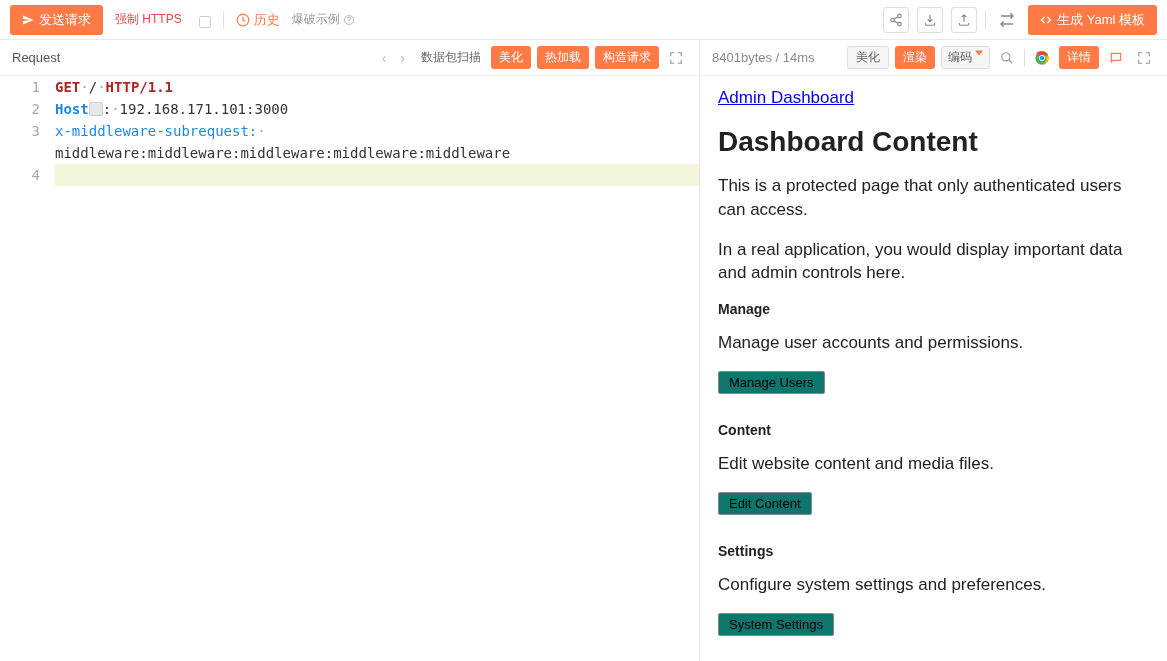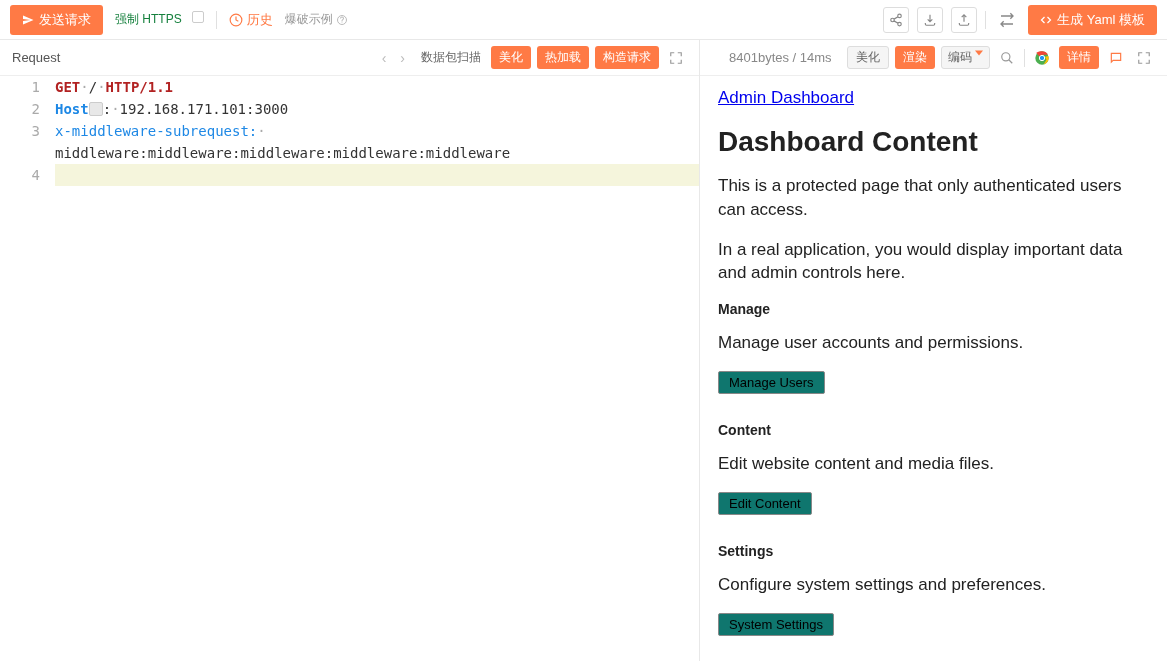--- a/index.html
+++ b/index.html
@@ -1,21 +1,21 @@
 <!DOCTYPE html>
 <html><head>
 <meta charset="utf-8">
 <style>
   * { box-sizing: border-box; margin: 0; padding: 0; }
   body { font-family: -apple-system, "Segoe UI", "Microsoft YaHei", Arial, sans-serif; font-size: 13px; color: #333; background: #fff; width: 1167px; height: 661px; overflow: hidden; }
   
   .top-toolbar { display: flex; align-items: center; height: 40px; padding: 0 10px; border-bottom: 1px solid #e8e8e8; gap: 10px; }
   .btn-orange { background: #ff7a45; color: #fff; border: none; border-radius: 3px; padding: 6px 12px; font-size: 13px; display: inline-flex; align-items: center; gap: 5px; cursor: pointer; }
   .top-left { display: flex; align-items: center; gap: 12px; }
-  .https-toggle { display: flex; align-items: flex-start; gap: 10px; color: #15803d; font-size: 12px; }
+  .https-toggle { display: flex; align-items: flex-end; gap: 17px; color: #ef4444; font-size: 12px; }
   .toggle-box { width: 12px; height: 12px; border: 1px solid #ccc; border-radius: 2px; }
   .divider-v { width: 1px; height: 18px; background: #e0e0e0; }
   .history-link { display: inline-flex; align-items: center; gap: 4px; color: #ff7a45; font-size: 13px; cursor: pointer; }
   .gray-link { display: inline-flex; align-items: center; gap: 3px; color: #999; font-size: 12px; cursor: pointer; }
   .top-right { margin-left: auto; display: flex; align-items: center; gap: 8px; }
   .icon-btn { width: 26px; height: 26px; border: 1px solid #ddd; border-radius: 3px; display: inline-flex; align-items: center; justify-content: center; cursor: pointer; color: #888; background: #fff; }
   .icon-btn.noborder { border: none; }
   
   .main-split { display: flex; height: 621px; }
   .left-pane { width: 700px; border-right: 1px solid #e8e8e8; display: flex; flex-direction: column; }
@@ -153,21 +153,21 @@
       </div>
       <div class="code-line highlight">
         <div class="gutter">4</div>
         <div class="code-content"></div>
       </div>
     </div>
   </div>
 
   <div class="right-pane">
     <div class="pane-header">
-      <span class="pane-title" style="color:#888;margin-left:17px;">8401bytes / 14ms</span>
+      <span class="pane-title" style="color:#888;">8401bytes / 14ms</span>
       <span class="pane-spacer"></span>
       <button class="btn-small-gray">美化</button>
       <button class="btn-small-orange">渲染</button>
       <span class="btn-small-encode">
         <span>编码</span>
         <svg width="8" height="8" viewBox="0 0 10 6">
             <path fill="#ff7a45" d="M0 0l5 6 5-6z"></path>
           </svg>
       </span>
       <span class="sq-icon">

